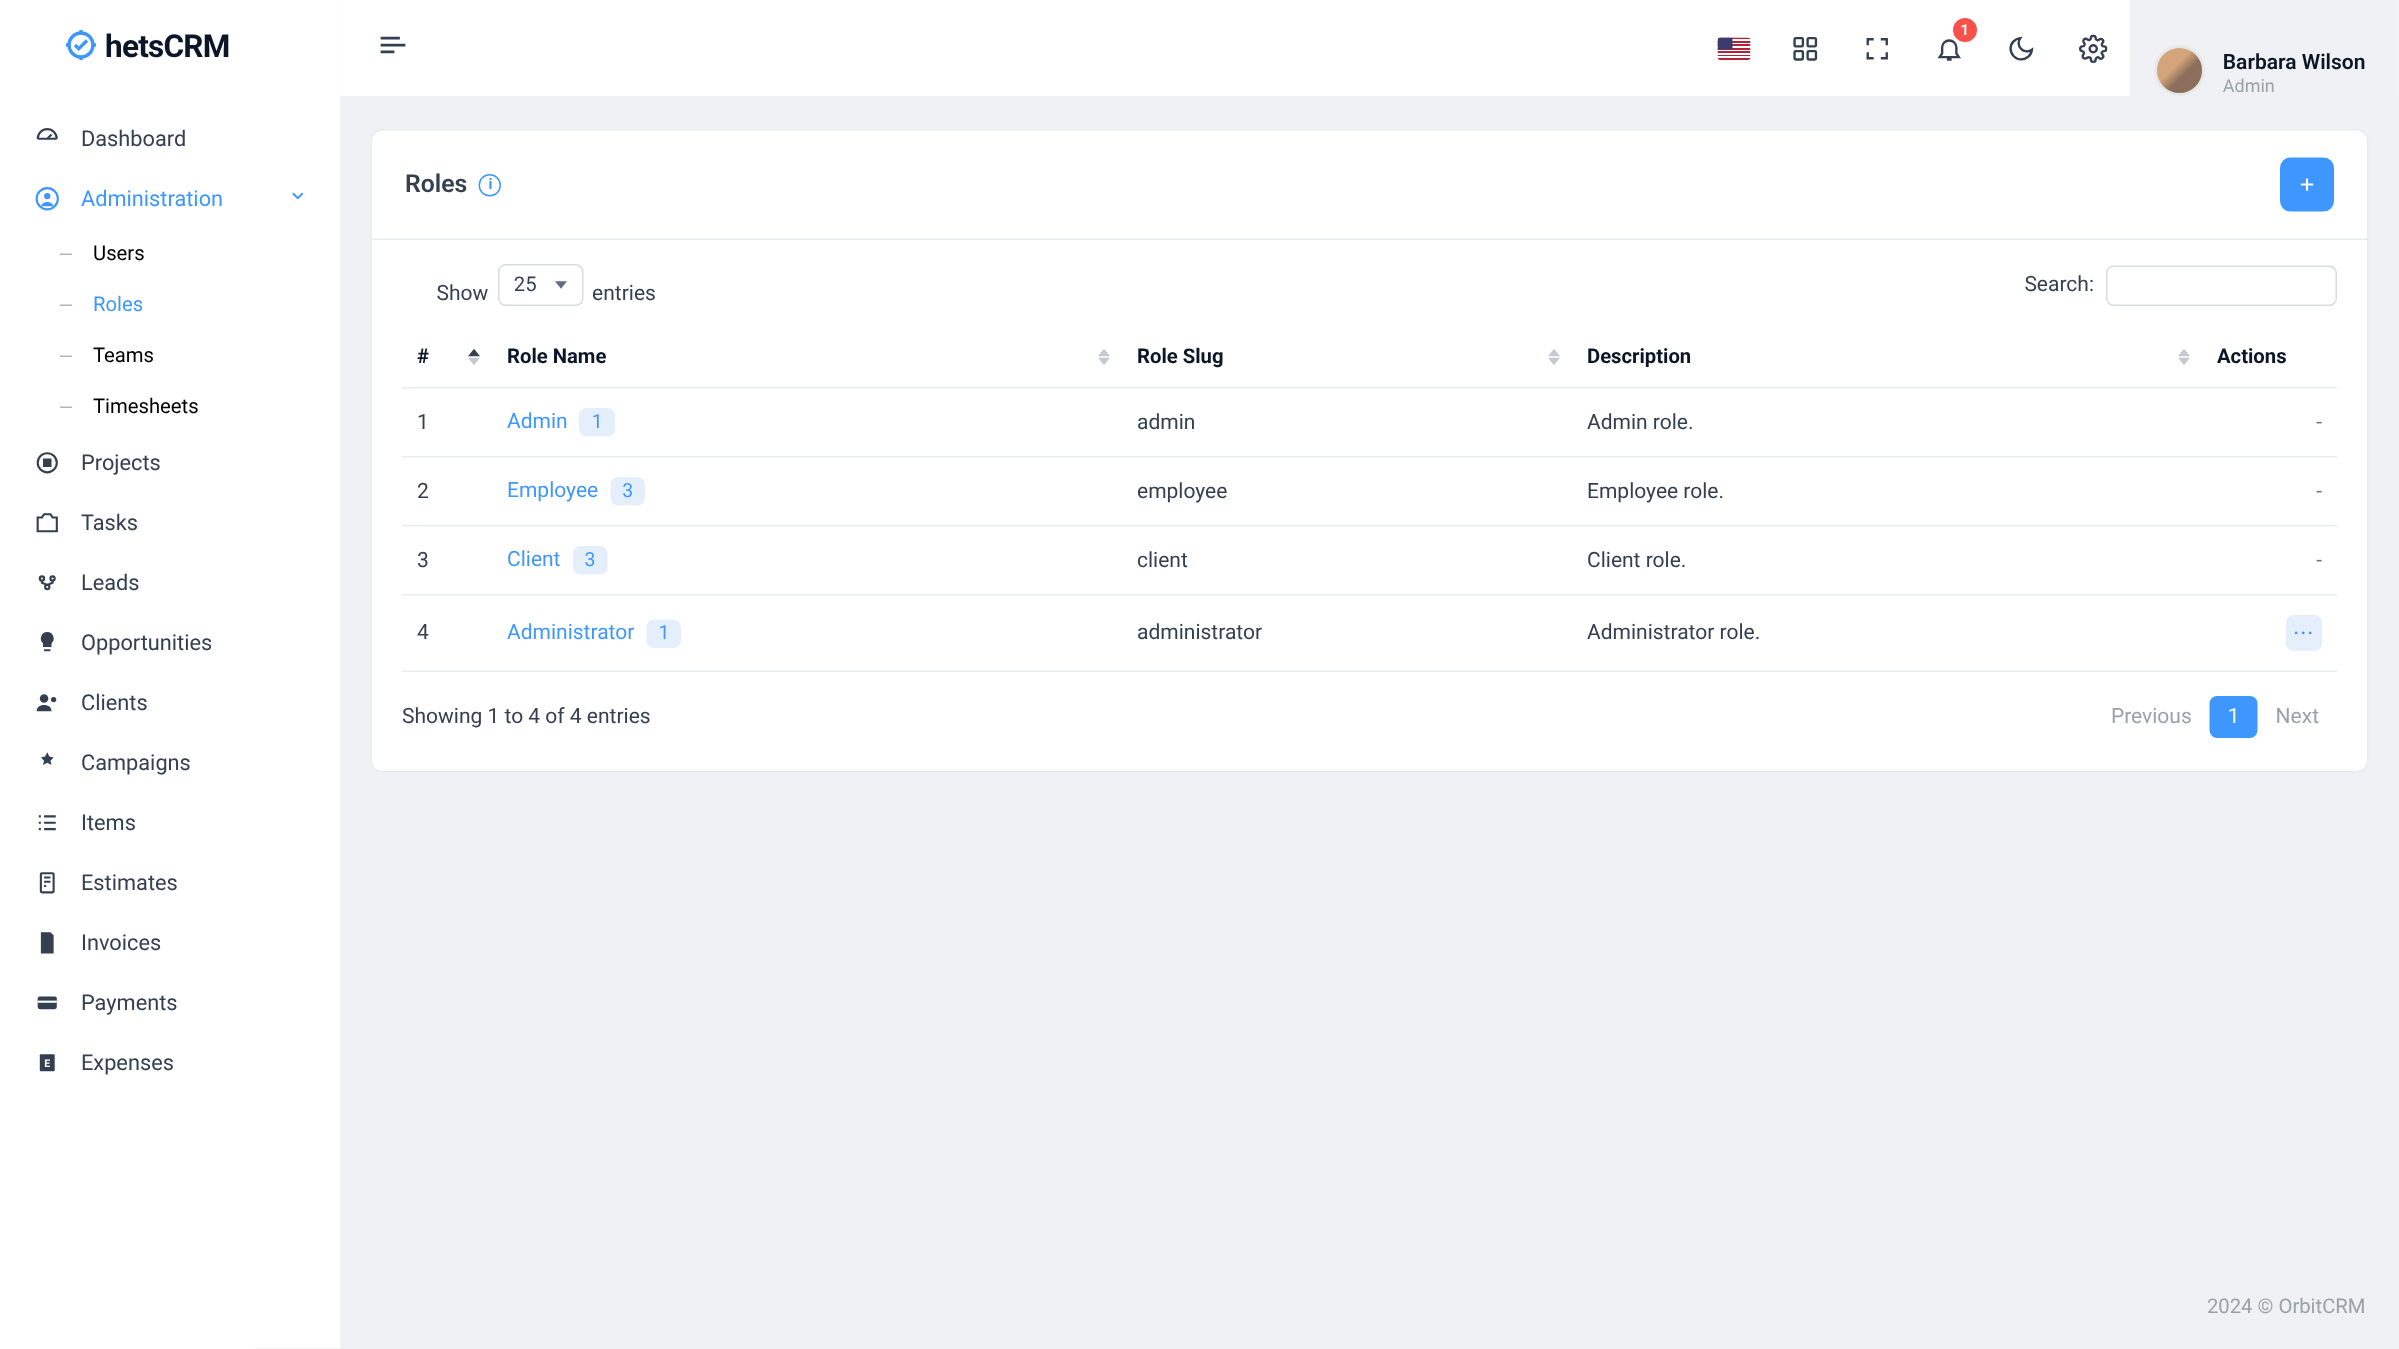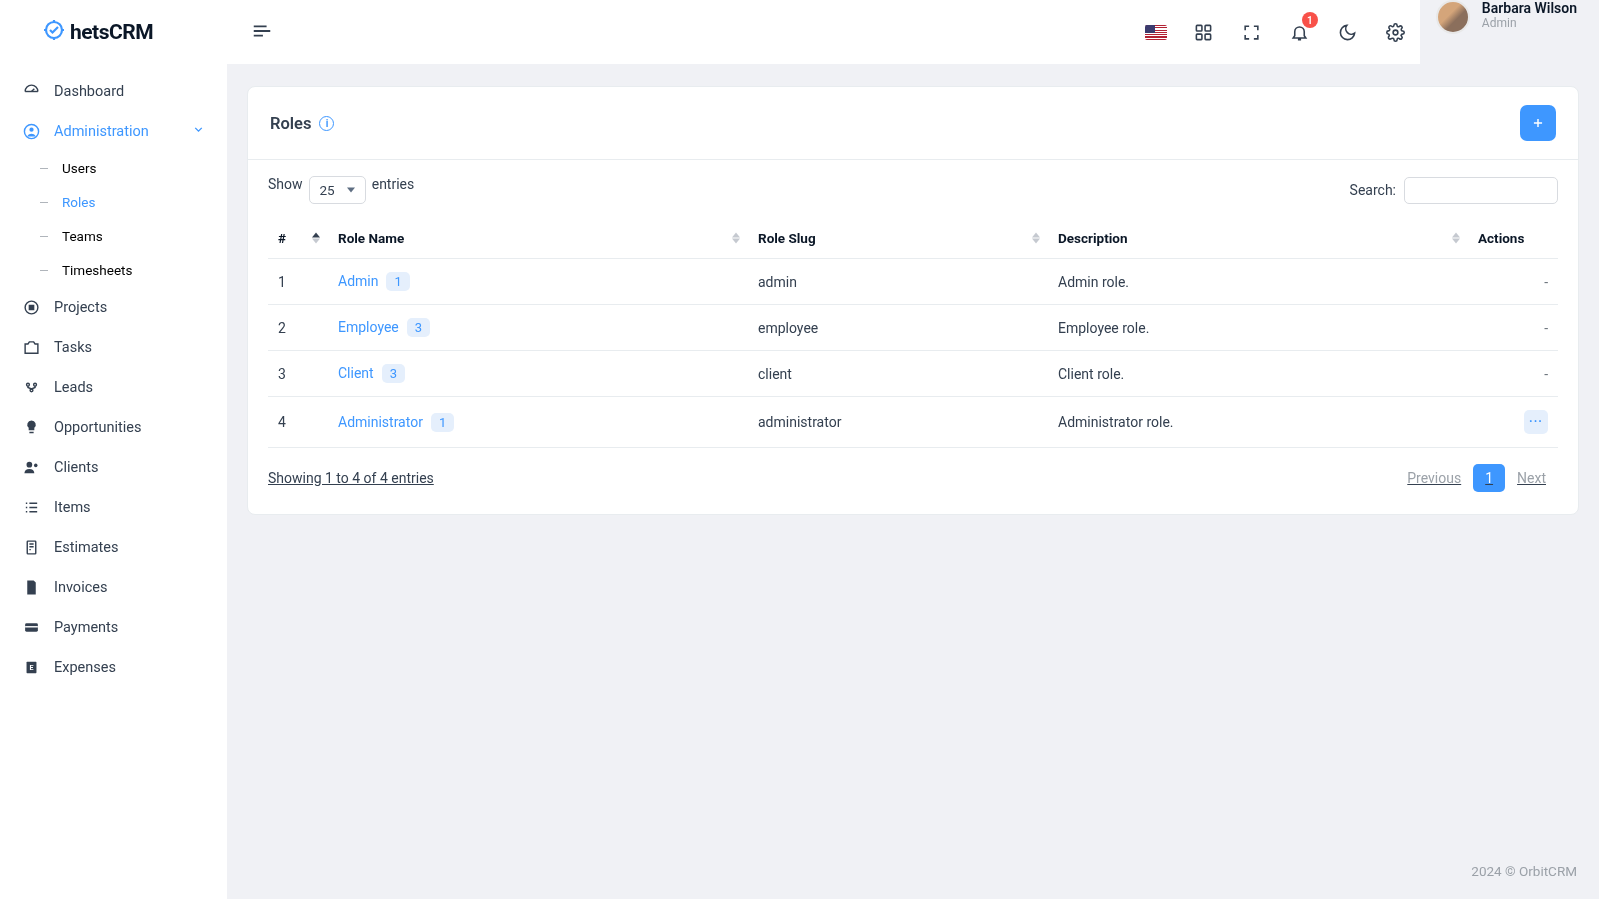--- a/index.html
+++ b/index.html
@@ -75,21 +75,21 @@
 }
 .flag { width:22px; height:15px; position:relative; overflow:hidden; border-radius:2px;}
 .flag .stripes{position:absolute;inset:0;background:repeating-linear-gradient(#b22234,#b22234 1.15px,#fff 1.15px,#fff 2.3px);}
 .flag .canton{position:absolute;top:0;left:0;width:10px;height:8px;background:#3c3b6e;}
 .badge {
   position:absolute; top:12px; right:6px; background:#f85149; color:#fff;
   font-size:10px; min-width:16px; height:16px; border-radius:8px;
   display:flex; align-items:center; justify-content:center; font-weight:600;
 }
 .user-box {
-  display:flex; align-items:flex-start; gap:12px; padding:0 22px 0 16px;
+  display:flex; align-items:flex-end; gap:12px; padding:0 22px 0 16px;
   height:64px; background:#f0f1f5; cursor:pointer;
 }
 .avatar { width:34px; height:34px; border-radius:50%; background:linear-gradient(135deg,#d4a57a 40%,#8b6f5c 60%); border:2px solid #e8e8e8;}
 .user-name { font-size:14px; font-weight:600; color:#0b1727; }
 .user-role { font-size:12px; color:#9ba1a8; }
 
 
 .content { flex:1; padding:22px 20px; overflow:auto; position:relative;}
 .card { background:#fff; border:1px solid #e8ecef; border-radius:8px;}
 .card-header {
@@ -99,21 +99,21 @@
 .card-title { font-size:16.5px; font-weight:600; color:#344050; display:flex; align-items:center; gap:8px;}
 .info-icon { width:15px;height:15px;border:1.5px solid #3e97ff;border-radius:50%;color:#3e97ff;font-size:10px;display:inline-flex;align-items:center;justify-content:center;font-weight:bold;}
 .add-btn {
   margin-left:auto; width:36px;height:36px; background:#3e97ff; color:#fff;
   border:none; border-radius:7px; font-size:18px; cursor:pointer;
   display:flex;align-items:center;justify-content:center;
 }
 .card-body { padding:16px 20px 22px; }
 
 .dt-controls { display:flex; align-items:center; margin-bottom:14px;}
-.dt-show { display:flex; align-items:flex-start; gap:6px; font-size:14px; color:#344050;}
+.dt-show { display:flex; align-items:flex-end; gap:6px; font-size:14px; color:#344050;margin-left:23px;}
 .len-select {
   position:relative; border:1px solid #d8dbe0; border-radius:5px;
   padding:5px 30px 5px 10px; font-size:13.5px; cursor:pointer; background:#fff;
 }
 .len-select::after{
   content:""; position:absolute; right:10px; top:50%; transform:translateY(-50%);
   border-left:4px solid transparent;border-right:4px solid transparent;border-top:5px solid #5e6e82;
 }
 .dt-search { margin-left:auto; display:flex; align-items:center; gap:8px; font-size:14px;}
 .dt-search input {
@@ -145,21 +145,21 @@
   padding:2px 8px; border-radius:5px; font-size:13px; margin-left:8px;
 }
 .actions-cell{ text-align:right;}
 .action-dash{ color:#6c757d; }
 .action-dots{
   display:inline-flex; width:24px;height:24px; background:#e5effc; color:#3e97ff;
   border-radius:5px; align-items:center; justify-content:center; cursor:pointer;
   font-weight:700; letter-spacing:1px; font-size:12px;
 }
 
-.dt-footer{ display:flex; align-items:center; margin-top:16px; font-size:14px; color:#344050;text-decoration:underline;}
+.dt-footer{ display:flex; align-items:center; margin-top:16px; font-size:14px; color:#344050;}
 .pager{ margin-left:auto; display:flex; align-items:center;}
 .pager a{ padding:6px 12px; color:#9ba1a8; cursor:pointer;}
 .pager .page-cur{ background:#3e97ff; color:#fff; border-radius:5px; padding:6px 12px;}
 
 .footer-note{
   position:absolute; bottom:20px; right:22px; color:#9ba1a8; font-size:13.5px;
 }
 th.col-num{width:60px;}
 th.col-actions{text-align:right;width:90px;}
 th.col-name{width:420px;}
@@ -260,20 +260,28 @@
       </li>
       <li class="nav-item">
         <span class="nav-icon">
             <svg width="17" height="17" viewBox="0 0 24 24" fill="currentColor">
               <circle cx="9" cy="8" r="4"></circle>
               <path d="M2 20c0-4 3-6 7-6s7 2 7 6"></path>
               <circle cx="18" cy="9" r="2.5"></circle>
             </svg>
           </span>
         <span>Clients</span>
+      </li>
+      <li class="nav-item">
+        <span class="nav-icon">
+            <svg width="17" height="17" viewBox="0 0 24 24" fill="currentColor">
+              <path d="M12 2l2 4 4 1-3 3 1 4-4-2-4 2 1-4-3-3 4-1zM5 18l-2 4M19 18l2 4M12 18v4"></path>
+            </svg>
+          </span>
+        <span>Campaigns</span>
       </li>
       <li class="nav-item">
         <span class="nav-icon">
             <svg width="17" height="17" viewBox="0 0 24 24" fill="none" stroke="currentColor" stroke-width="2">
               <path d="M4 6h2M4 12h2M4 18h2M9 6h11M9 12h11M9 18h11"></path>
             </svg>
           </span>
         <span>Items</span>
       </li>
       <li class="nav-item">

